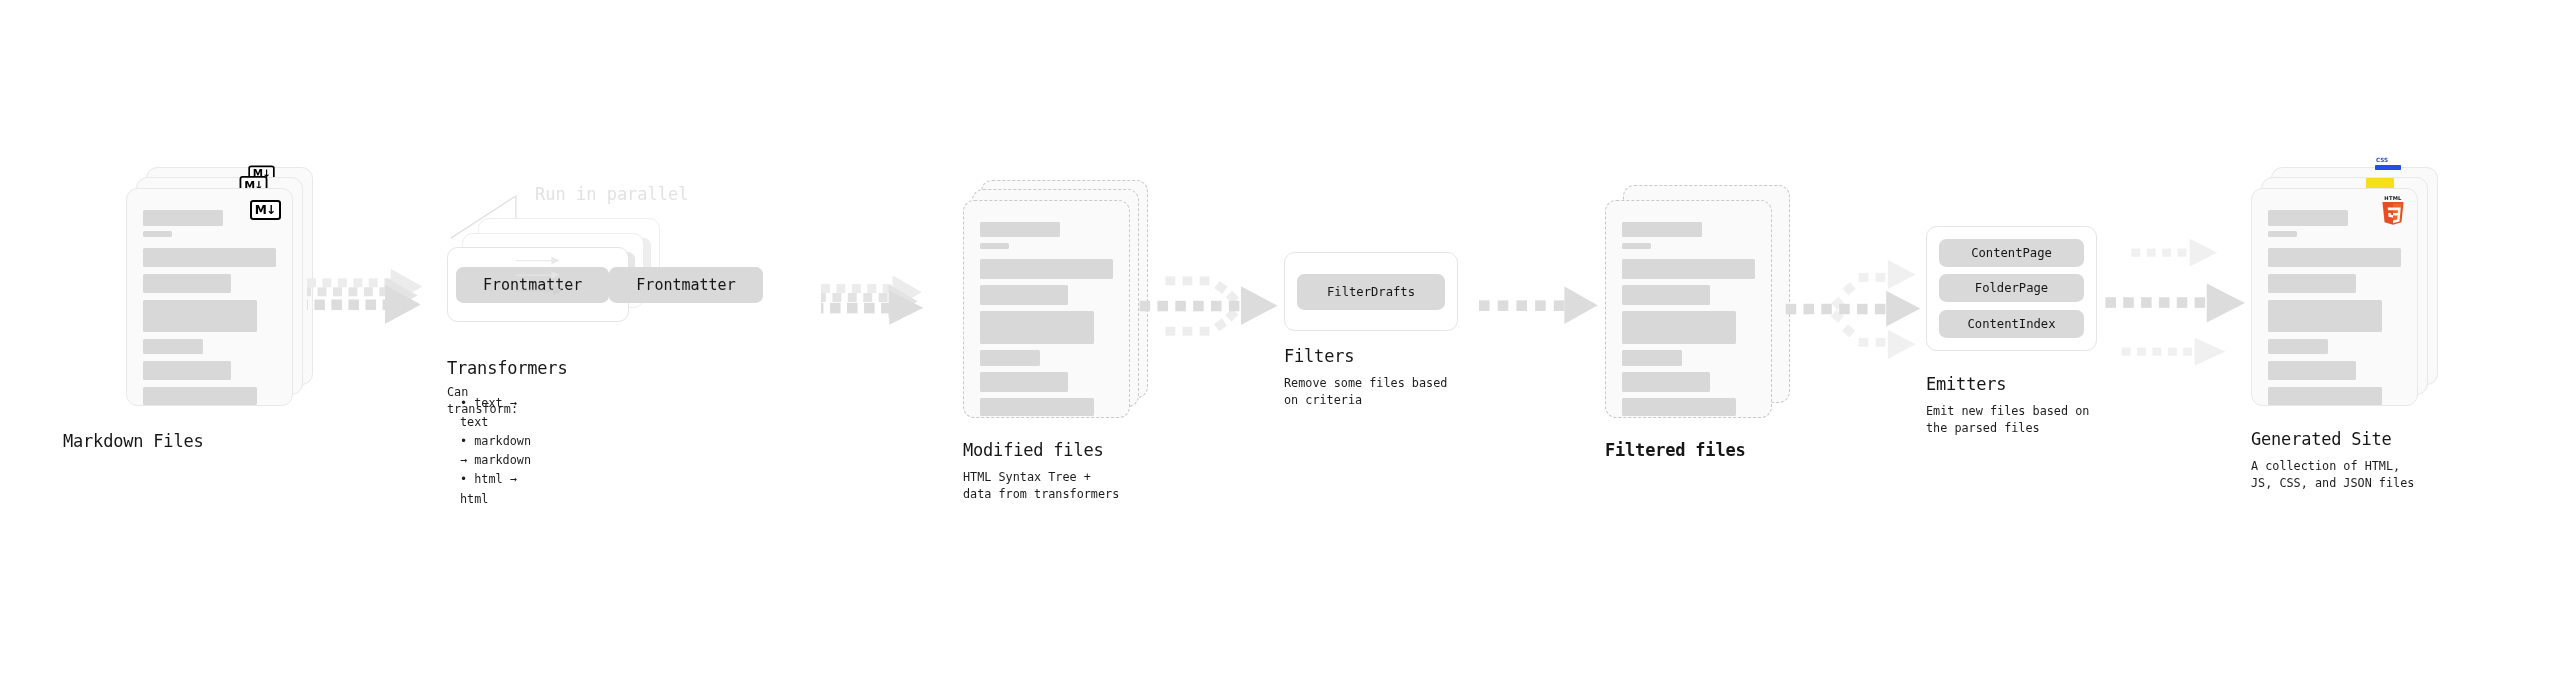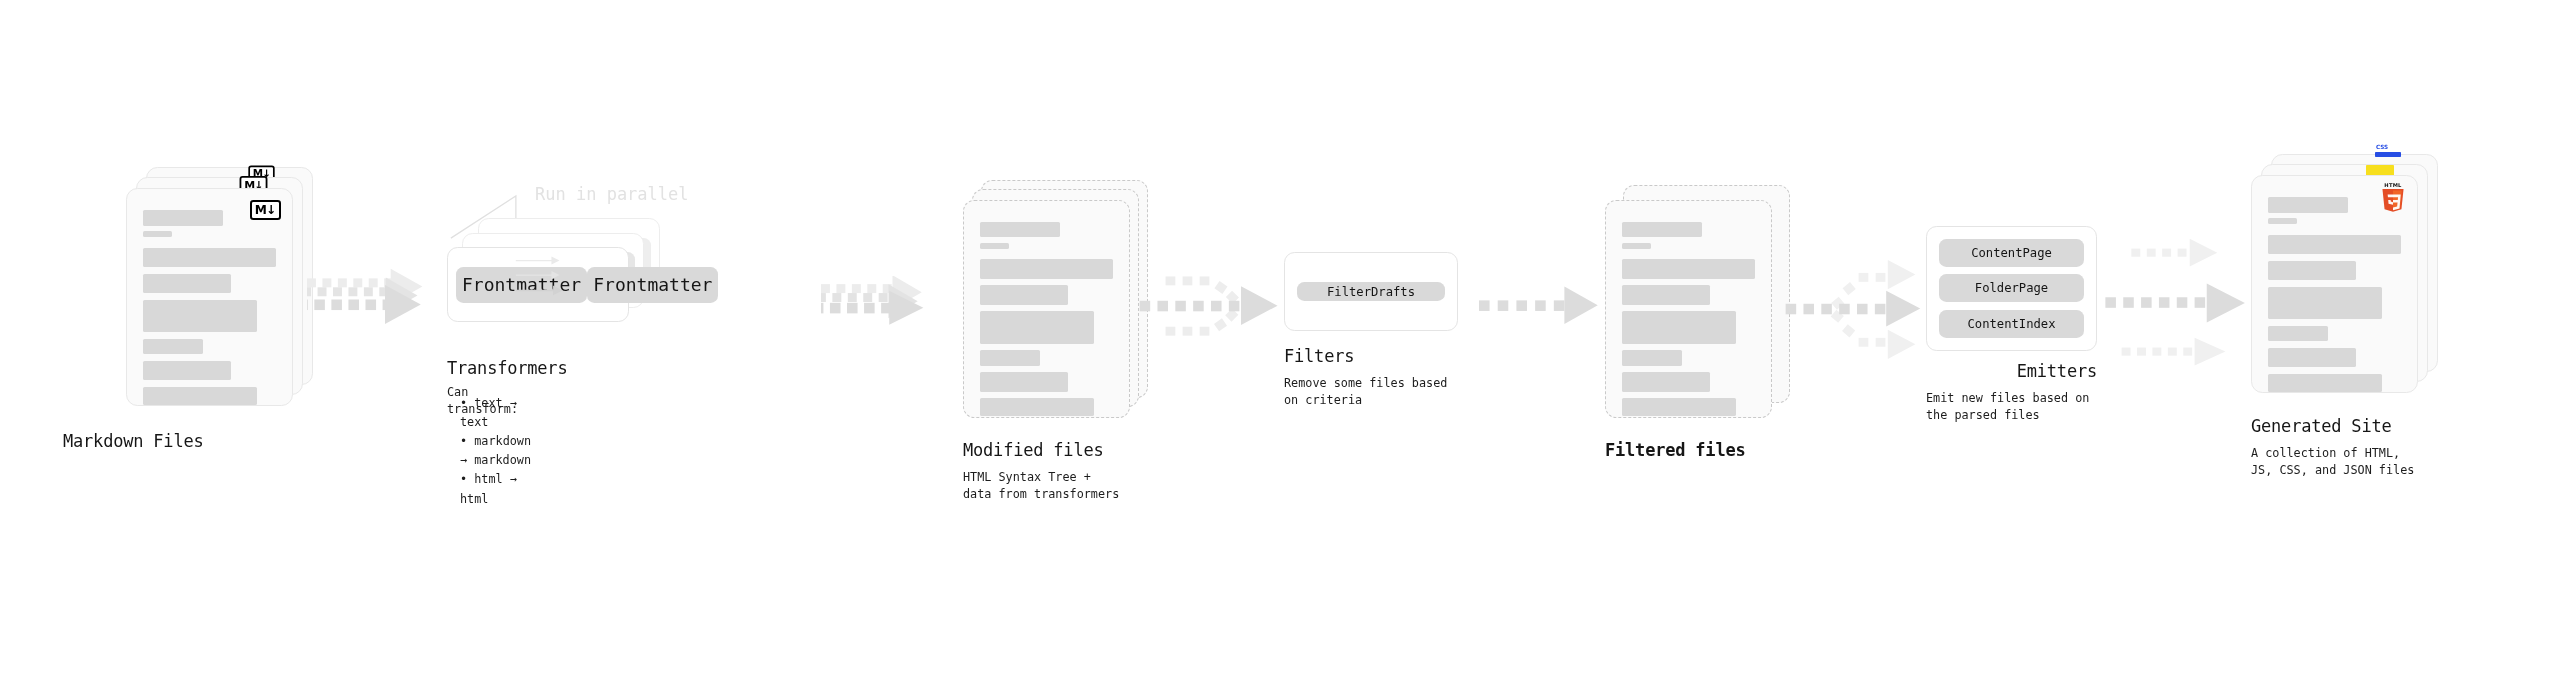--- a/index.html
+++ b/index.html
@@ -67,23 +67,23 @@
   .tf-stack { position: relative; width: 182px; height: 88px; }
   .tf-layer {
     position: absolute; border: 1.3px solid #ededed; border-radius: 10.6px;
     background: #ffffff; width: 182px; height: 75px;
   }
   .tf-row {
     position: absolute; display: flex; align-items: center;
     width: 182px; height: 75px; padding: 0 9px; justify-content: space-between;
   }
   .tf-pill {
-    border-radius: 7.3px; font-size: 18px; color: #151515;
+    border-radius: 7.3px; font-size: 15px; color: #151515;
     display: flex; align-items: center; justify-content: center;
-    height: 36px; padding: 0 6px; white-space: nowrap;
+    height: 36px; padding: 0 27px; white-space: nowrap;
   }
   .mini-arrow { position: absolute; }
 
   
   .md-badge {
     position: absolute; width: 31px; height: 19.5px;
     border: 2.4px solid #000; border-radius: 3.3px; background: #fff;
     display: flex; align-items: center; justify-content: center;
     font-family: "DejaVu Sans", "Liberation Sans", sans-serif;
     font-weight: bold; font-size: 12.2px; color: #000; letter-spacing: -0.8px;
@@ -264,21 +264,21 @@
       <rect x="46" y="40" width="13" height="13"></rect>
     <rect x="68" y="40" width="13" height="13"></rect>
       <rect x="90" y="40" width="13" height="13"></rect>
       <rect x="112" y="40" width="13" height="13"></rect>
     <polygon points="127,22 172,46 127,70"></polygon>
   </g>
 </svg>
 
 <div class="stage-wrap" style="left:1284px; top:252px;">
   <div class="box" style="width:174px; height:79px; justify-content:center;">
-    <div class="pill" style="height:19px;">FilterDrafts</div>
+    <div class="pill" style="height:36px;">FilterDrafts</div>
   </div>
   <div class="stage-title" style="margin-top:15.4px;">Filters</div>
   <div class="stage-desc">Remove some files based
 on criteria</div>
 </div>
 
 <svg style="position:absolute; left:1479px; top:284px;" width="122" height="49" viewBox="0 0 150 60">
   <g fill="#dcdcdc">
     <rect x="0" y="20" width="13" height="13"></rect>
       <rect x="23" y="20" width="13" height="13"></rect>
@@ -331,21 +331,21 @@
     <polygon points="126,70 168,92 126,114"></polygon>
   </g>
 </svg>
 
 <div class="stage-wrap" style="left:1926px; top:226px;">
   <div class="box" style="width:171px;">
     <div class="pill">ContentPage</div>
     <div class="pill">FolderPage</div>
     <div class="pill">ContentIndex</div>
   </div>
-  <div class="stage-title" style="margin-top:10px;text-align:right;">Emitters</div>
+  <div class="stage-title" style="margin-top:23px;">Emitters</div>
   <div class="stage-desc">Emit new files based on
 the parsed files</div>
 </div>
 
 <svg style="position:absolute; left:2105px; top:234px;" width="163" height="146" viewBox="0 0 200 180">
   <g fill="#f0f0f0">
     <rect x="32" y="18" width="11" height="10"></rect>
       <rect x="51" y="18" width="11" height="10"></rect>
     <rect x="70" y="18" width="11" height="10"></rect>
       <rect x="89" y="18" width="11" height="10"></rect>
@@ -363,21 +363,21 @@
   <g fill="#f0f0f0">
     <rect x="20" y="140" width="11" height="10"></rect>
       <rect x="39" y="140" width="11" height="10"></rect>
     <rect x="58" y="140" width="11" height="10"></rect>
       <rect x="77" y="140" width="11" height="10"></rect>
     <rect x="96" y="140" width="11" height="10"></rect>
     <polygon points="110,128 148,145 110,162"></polygon>
   </g>
 </svg>
 
-<div class="stage-wrap" style="left:2251px; top:154px;">
+<div class="stage-wrap" style="left:2251px; top:167px;">
   <div style="position:relative; width:175px; height:244px;">
     <div class="doc-ghost" style="left:19.5px; top:0px;"></div>
     <div class="csstab" style="left:124px; top:-2.4px;"></div>
     <div class="nolabel" style="position:absolute; left:125px; top:-9.8px;">CSS</div>
 
     <div class="doc-ghost" style="left:9.8px; top:9.8px;"></div>
     <div class="jstab" style="left:115px; top:11.4px;"></div>
 
     <div class="doc-card" style="position:absolute; left:0px; top:21px;">
       <span class="sk sk-h"></span>

